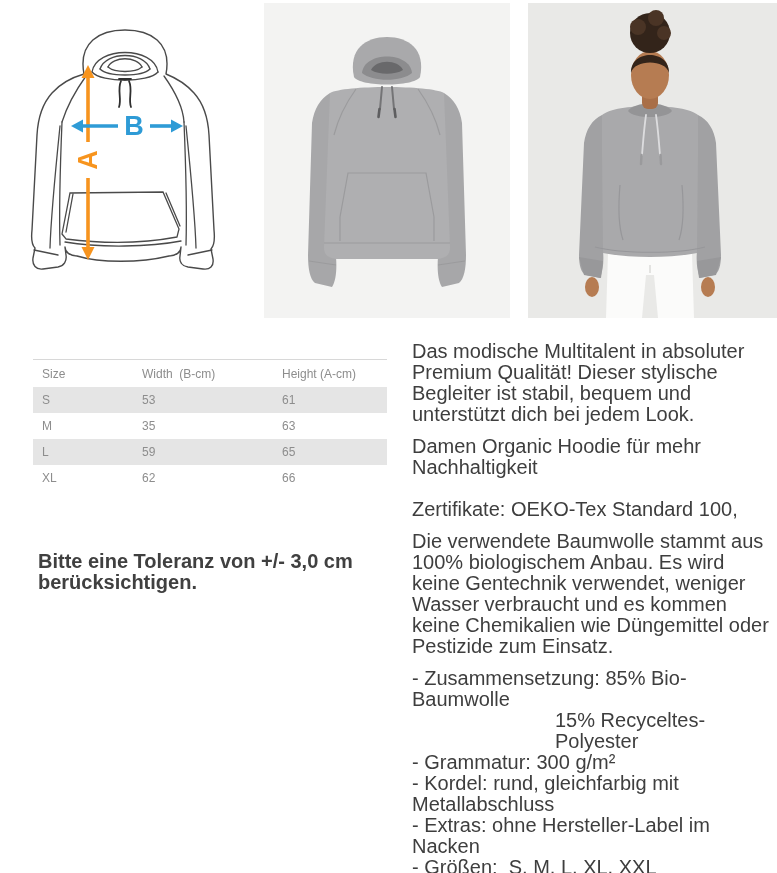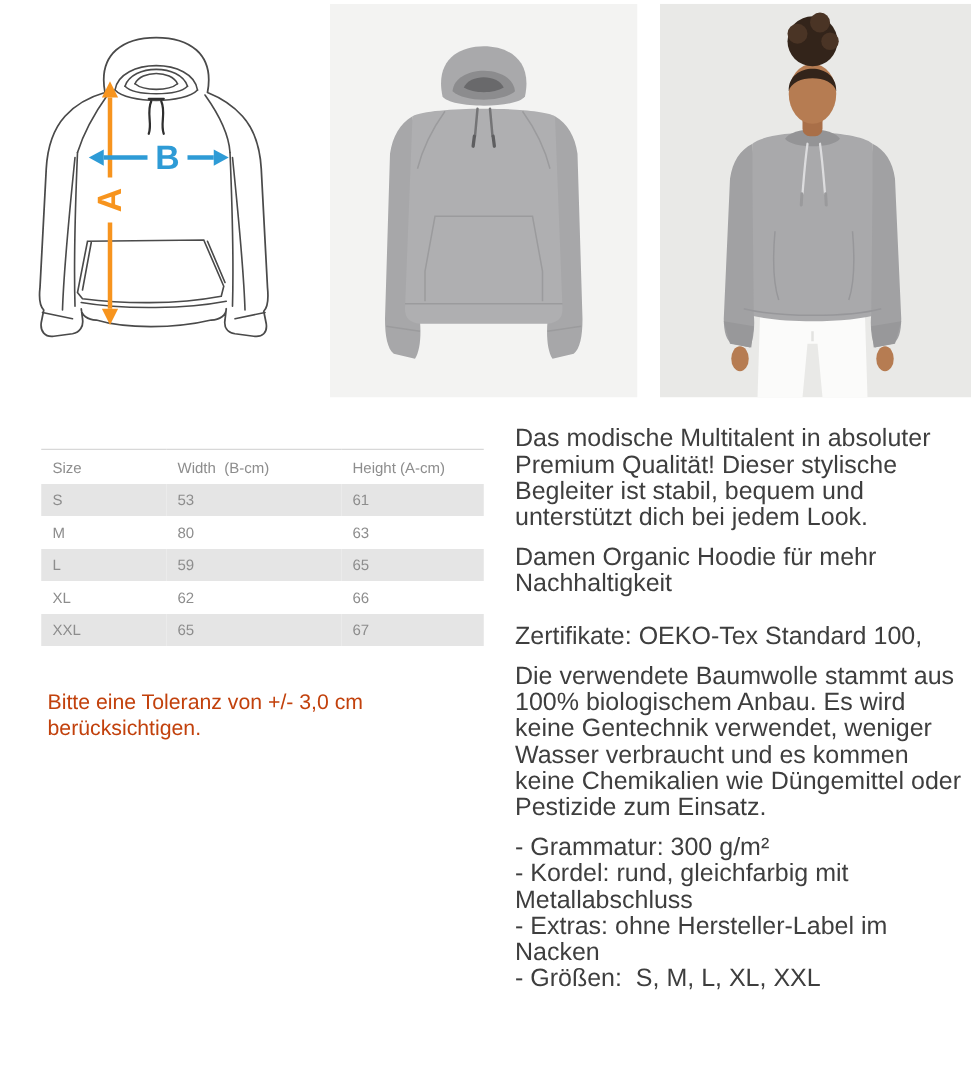--- a/index.html
+++ b/index.html
@@ -18,21 +18,21 @@
 
   
   #size-table-wrap{left:33px;top:359px;width:354px;}
   table{width:354px;border-collapse:collapse;border-top:1px solid #d8d8d8;
         font-size:12px;color:#8d8d8d;table-layout:fixed;}
   th{font-weight:normal;text-align:left;height:27px;padding:0 0 0 9px;white-space:pre-wrap;overflow:hidden;}
   td{height:26px;padding:0 0 0 9px;overflow:hidden;}
   tbody tr:nth-child(odd){background:#e5e5e5;}
 
   
-  #tolerance{left:38px;top:551px;width:370px;font-size:17px;line-height:21px;color:#c2410c;}
+  #tolerance{left:38px;top:551px;width:370px;font-size:20px;line-height:21px;color:#404040;font-weight:bold;}
 
   
   #description{left:412px;top:341px;width:364px;font-size:20px;line-height:21px;color:#3e3e3e;}
   #description p{margin:0 0 11px 0;}
   .cert-line{white-space:pre-wrap;margin-top:21px;}
   .cert-indent{padding-left:80px;}
   .spec-line{white-space:pre-wrap;}
   .spec-indent{padding-left:143px;}
 </style>
 </head>
@@ -205,50 +205,47 @@
       </tr>
     </thead>
     <tbody>
       <tr>
         <td>S</td>
         <td>53</td>
         <td>61</td>
       </tr>
       <tr>
         <td>M</td>
-        <td>80</td>
+        <td>35</td>
         <td>63</td>
       </tr>
       <tr>
         <td>L</td>
         <td>59</td>
         <td>65</td>
       </tr>
       <tr>
         <td>XL</td>
         <td>62</td>
         <td>66</td>
-      </tr>
-      <tr>
-        <td>XXL</td>
-        <td>65</td>
-        <td>67</td>
       </tr>
     </tbody>
   </table>
 </div>
 
 <div class="abs" id="tolerance">Bitte eine Toleranz von +/- 3,0 cm berücksichtigen.</div>
 
 <div class="abs" id="description">
   <p>Das modische Multitalent in absoluter Premium Qualität! Dieser stylische Begleiter ist stabil, bequem und unterstützt dich bei jedem Look.</p>
   <p>Damen Organic Hoodie für mehr Nachhaltigkeit</p>
   <p>
     <span class="cert-line" style="display:block">Zertifikate: OEKO-Tex Standard 100,</span>
   </p>
   <p>Die verwendete Baumwolle stammt aus 100% biologischem Anbau. Es wird keine Gentechnik verwendet, weniger Wasser verbraucht und es kommen keine Chemikalien wie Düngemittel oder Pestizide zum Einsatz.</p>
   <div>
+    <div class="spec-line">- Zusammensetzung: 85% Bio-Baumwolle</div>
+    <div class="spec-line spec-indent">15% Recyceltes-Polyester</div>
     <div class="spec-line">- Grammatur: 300 g/m²</div>
     <div class="spec-line">- Kordel: rund, gleichfarbig mit Metallabschluss</div>
     <div class="spec-line">- Extras: ohne Hersteller-Label im Nacken</div>
     <div class="spec-line">- Größen:  S, M, L, XL, XXL</div>
   </div>
 </div>
 
 </body></html>

